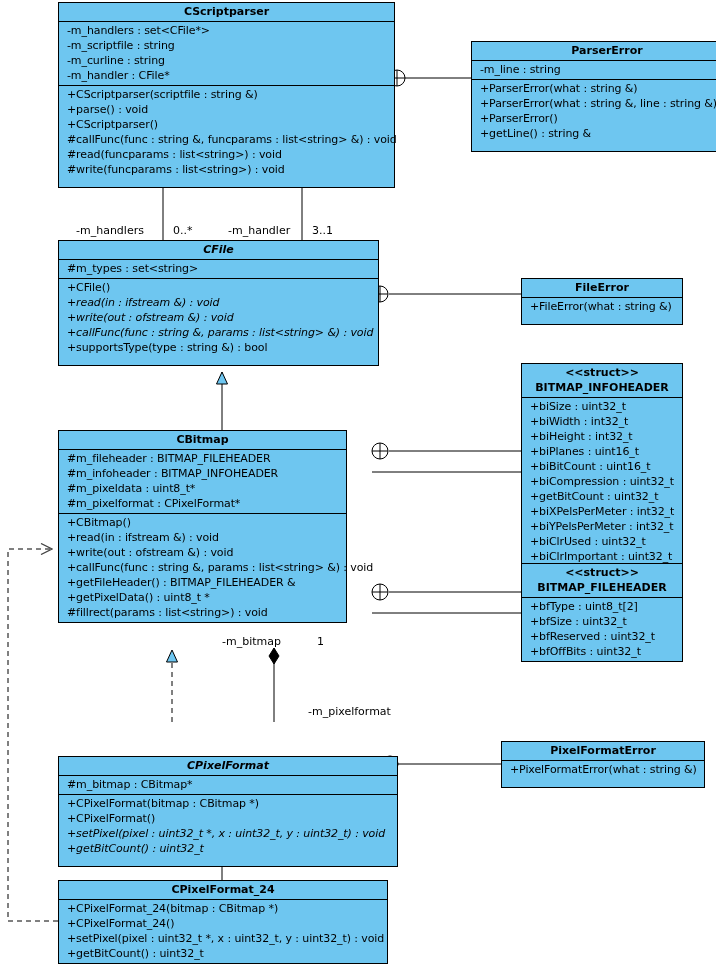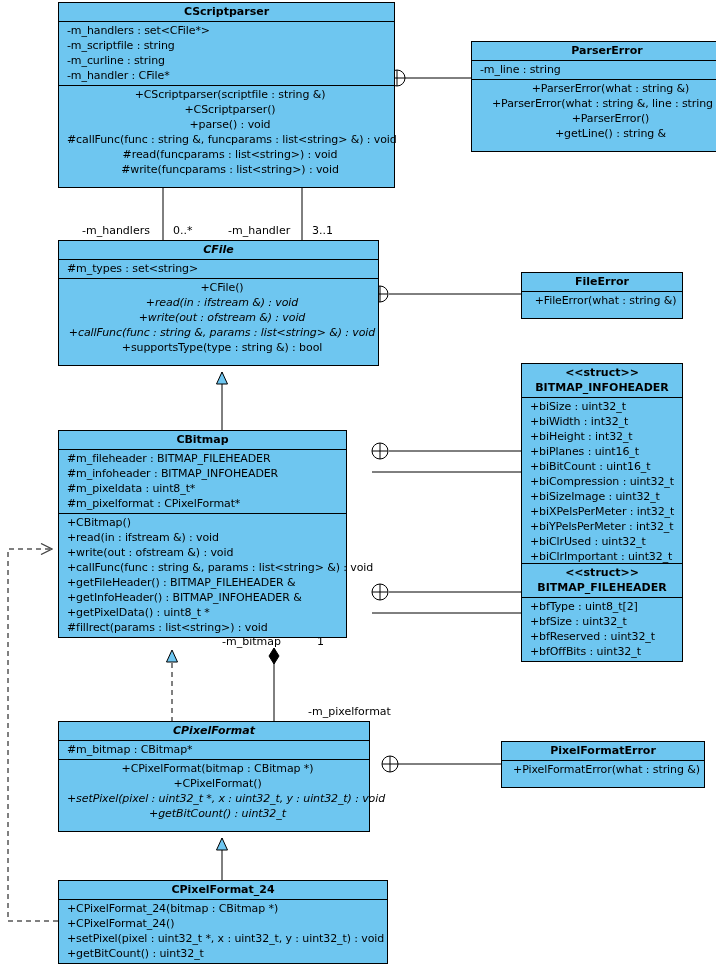--- a/index.html
+++ b/index.html
@@ -53,21 +53,20 @@
   }
   .uml-compartment {
     padding: 1px 0 2px 6px;
     border-bottom: 1px solid #000000;
   }
   .uml-compartment.last {
     border-bottom: none;
   }
   .uml-compartment.pad-bottom {
     padding-bottom: 10px;
-    text-align: center;
   }
   .uml-row {
     white-space: nowrap;
     padding: 0 1px 0 2px;
     font-size: 11px;
     line-height: 15px;
     letter-spacing: -0.1px;
   }
   .uml-row.abstract {
     font-style: italic;
@@ -167,100 +166,99 @@
   <div class="umlclass" style="left:58px; top:2px; width:337px;">
     <div class="uml-title">CScriptparser</div>
     <div class="uml-compartment">
       <div class="uml-row">-m_handlers : set&lt;CFile*&gt;</div>
       <div class="uml-row">-m_scriptfile : string</div>
       <div class="uml-row">-m_curline : string</div>
       <div class="uml-row">-m_handler : CFile*</div>
     </div>
     <div class="uml-compartment last pad-bottom">
       <div class="uml-row">+CScriptparser(scriptfile : string &amp;)</div>
+      <div class="uml-row">+parse() : void</div>
       <div class="uml-row">+CScriptparser()</div>
-      <div class="uml-row">+parse() : void</div>
       <div class="uml-row">#callFunc(func : string &amp;, funcparams : list&lt;string&gt; &amp;) : void</div>
       <div class="uml-row">#read(funcparams : list&lt;string&gt;) : void</div>
       <div class="uml-row">#write(funcparams : list&lt;string&gt;) : void</div>
     </div>
   </div>
 
   <div class="umlclass" style="left:471px; top:41px; width:272px;">
     <div class="uml-title">ParserError</div>
     <div class="uml-compartment">
       <div class="uml-row">-m_line : string</div>
     </div>
     <div class="uml-compartment last pad-bottom">
       <div class="uml-row">+ParserError(what : string &amp;)</div>
       <div class="uml-row">+ParserError(what : string &amp;, line : string &amp;)</div>
       <div class="uml-row">+ParserError()</div>
       <div class="uml-row">+getLine() : string &amp;</div>
     </div>
   </div>
 
-  <div class="edge-label" style="left:82px; top:224px;">-m_handlers</div>
+  <div class="edge-label" style="left:76px; top:224px;">-m_handlers</div>
   <div class="edge-label" style="left:173px; top:224px;">0..*</div>
   <div class="edge-label" style="left:228px; top:224px;">-m_handler</div>
   <div class="edge-label" style="left:312px; top:224px;">3..1</div>
 
   <div class="umlclass" style="left:58px; top:240px; width:321px;">
     <div class="uml-title abstract">CFile</div>
     <div class="uml-compartment">
       <div class="uml-row">#m_types : set&lt;string&gt;</div>
     </div>
     <div class="uml-compartment last pad-bottom">
       <div class="uml-row">+CFile()</div>
       <div class="uml-row abstract">+read(in : ifstream &amp;) : void</div>
       <div class="uml-row abstract">+write(out : ofstream &amp;) : void</div>
       <div class="uml-row abstract">+callFunc(func : string &amp;, params : list&lt;string&gt; &amp;) : void</div>
       <div class="uml-row">+supportsType(type : string &amp;) : bool</div>
     </div>
   </div>
 
-  <div class="umlclass" style="left:521px; top:272px; width:162px;">
+  <div class="umlclass" style="left:521px; top:278px; width:162px;">
     <div class="uml-title">FileError</div>
     <div class="uml-compartment last pad-bottom">
       <div class="uml-row">+FileError(what : string &amp;)</div>
     </div>
   </div>
 
   <div class="umlclass" style="left:58px; top:430px; width:289px;">
     <div class="uml-title">CBitmap</div>
     <div class="uml-compartment">
       <div class="uml-row">#m_fileheader : BITMAP_FILEHEADER</div>
       <div class="uml-row">#m_infoheader : BITMAP_INFOHEADER</div>
       <div class="uml-row">#m_pixeldata : uint8_t*</div>
       <div class="uml-row">#m_pixelformat : CPixelFormat*</div>
     </div>
     <div class="uml-compartment last">
       <div class="uml-row">+CBitmap()</div>
       <div class="uml-row">+read(in : ifstream &amp;) : void</div>
       <div class="uml-row">+write(out : ofstream &amp;) : void</div>
       <div class="uml-row">+callFunc(func : string &amp;, params : list&lt;string&gt; &amp;) : void</div>
       <div class="uml-row">+getFileHeader() : BITMAP_FILEHEADER &amp;</div>
-      <div class="uml-row">+getInfoHeader() : BITMAP_INFOHEADER &amp;</div>
       <div class="uml-row">+getPixelData() : uint8_t *</div>
       <div class="uml-row">#fillrect(params : list&lt;string&gt;) : void</div>
     </div>
   </div>
 
   <div class="umlclass" style="left:521px; top:363px; width:162px;">
     <div class="uml-title">
       <span class="uml-stereo">&lt;&lt;struct&gt;&gt;</span>
       <span>BITMAP_INFOHEADER</span>
     </div>
     <div class="uml-compartment last">
       <div class="uml-row">+biSize : uint32_t</div>
       <div class="uml-row">+biWidth : int32_t</div>
       <div class="uml-row">+biHeight : int32_t</div>
       <div class="uml-row">+biPlanes : uint16_t</div>
       <div class="uml-row">+biBitCount : uint16_t</div>
       <div class="uml-row">+biCompression : uint32_t</div>
-      <div class="uml-row">+biSizeImage : uint32_t</div>
+      <div class="uml-row">+getBitCount : uint32_t</div>
       <div class="uml-row">+biXPelsPerMeter : int32_t</div>
       <div class="uml-row">+biYPelsPerMeter : int32_t</div>
       <div class="uml-row">+biClrUsed : uint32_t</div>
       <div class="uml-row">+biClrImportant : uint32_t</div>
     </div>
   </div>
 
   <div class="umlclass" style="left:521px; top:563px; width:162px;">
     <div class="uml-title">
       <span class="uml-stereo">&lt;&lt;struct&gt;&gt;</span>
@@ -271,21 +269,21 @@
       <div class="uml-row">+bfSize : uint32_t</div>
       <div class="uml-row">+bfReserved : uint32_t</div>
       <div class="uml-row">+bfOffBits : uint32_t</div>
     </div>
   </div>
 
   <div class="edge-label" style="left:222px; top:635px;">-m_bitmap</div>
   <div class="edge-label" style="left:317px; top:635px;">1</div>
   <div class="edge-label" style="left:308px; top:705px;">-m_pixelformat</div>
 
-  <div class="umlclass" style="left:58px; top:721px; width:312px;">
+  <div class="umlclass" style="left:58px; top:756px; width:340px;">
     <div class="uml-title abstract">CPixelFormat</div>
     <div class="uml-compartment">
       <div class="uml-row">#m_bitmap : CBitmap*</div>
     </div>
     <div class="uml-compartment last pad-bottom">
       <div class="uml-row">+CPixelFormat(bitmap : CBitmap *)</div>
       <div class="uml-row">+CPixelFormat()</div>
       <div class="uml-row abstract">+setPixel(pixel : uint32_t *, x : uint32_t, y : uint32_t) : void</div>
       <div class="uml-row abstract">+getBitCount() : uint32_t</div>
     </div>

